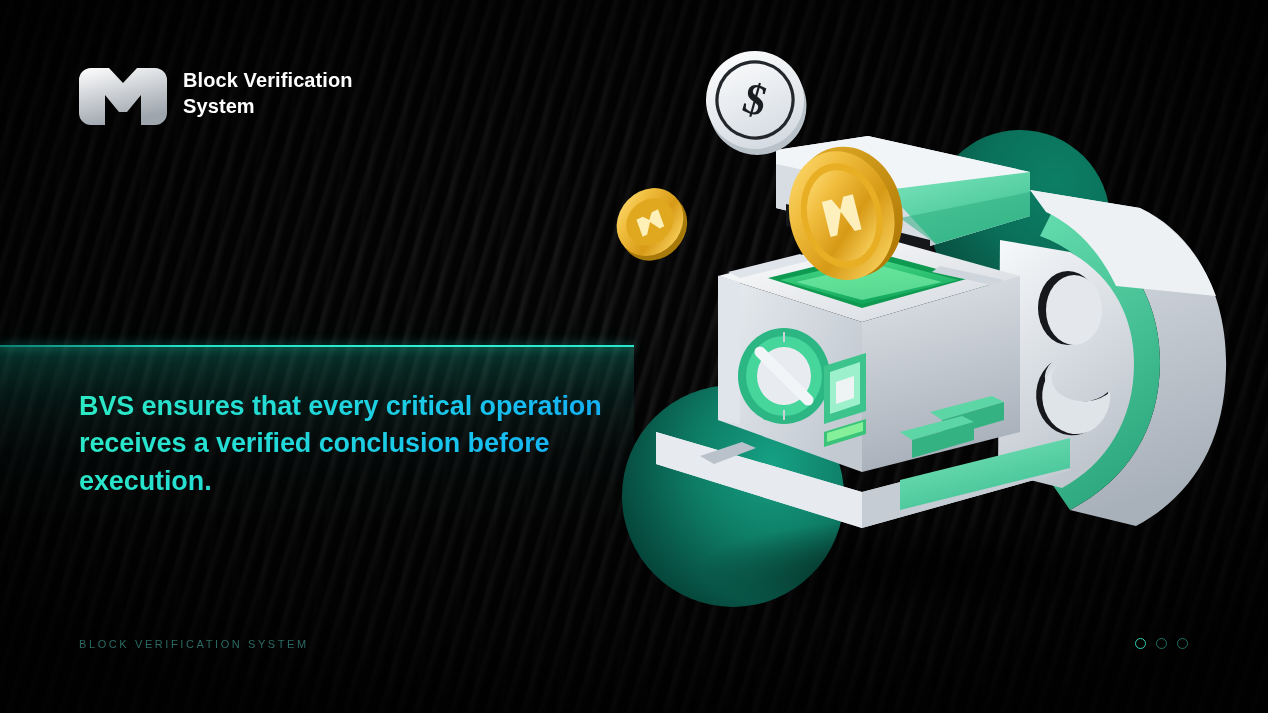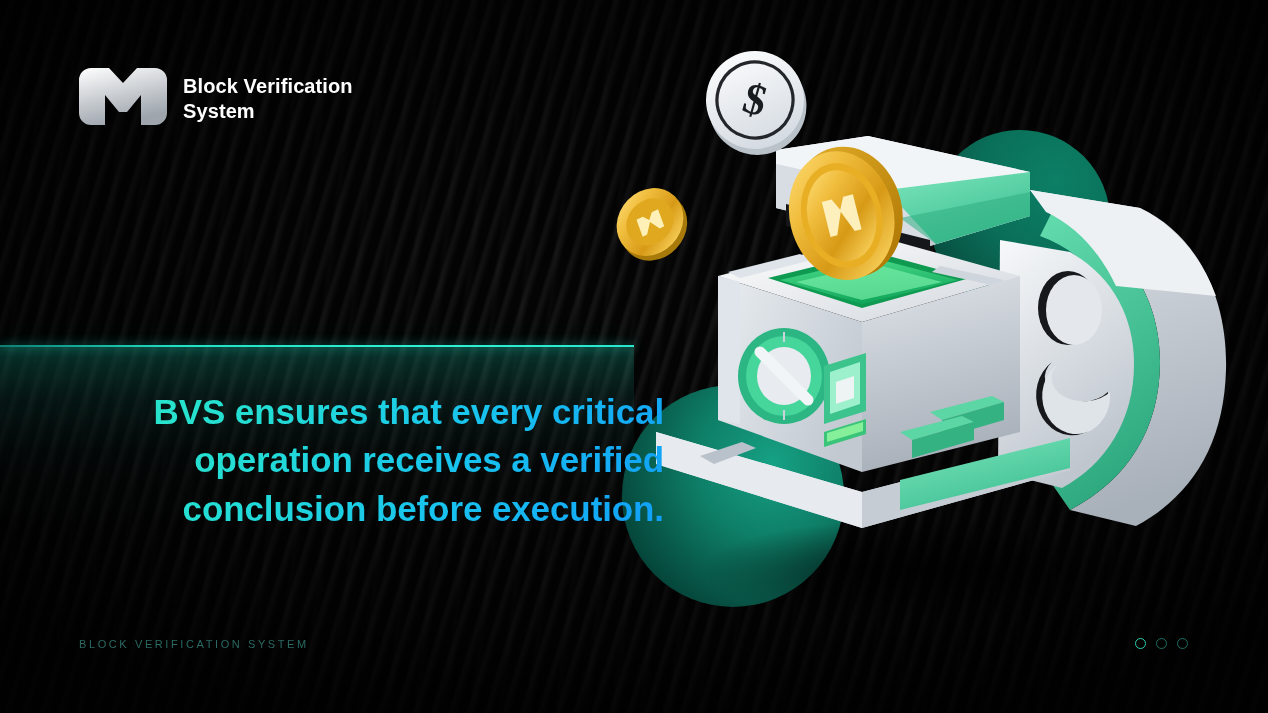--- a/index.html
+++ b/index.html
@@ -44,21 +44,21 @@
   .vignette{
     position:absolute; inset:0;
     background:
       radial-gradient(ellipse 70% 60% at 50% 45%, rgba(0,0,0,0) 0%, rgba(0,0,0,.55) 72%, rgba(0,0,0,.86) 100%);
     pointer-events:none;
   }
 
   
   .brand{
     position:absolute; left:79px; top:68px;
-    display:flex; align-items:flex-end; gap:16px;
+    display:flex; align-items:flex-start; gap:16px;
   }
   .logo-mark{ width:88px; height:57px; display:block; }
   .brand-name{
     font-size:20px; font-weight:700; line-height:1.28;
     color:#ffffff; letter-spacing:.1px; white-space:pre-line;
   }
 
   
   .headline{
     position:absolute; left:79px; top:214px;
@@ -83,25 +83,25 @@
   .accent-line{
     position:absolute; left:0; top:0; width:100%; height:2px;
     background:linear-gradient(90deg,#0c7f72 0%, #21e0c4 28%, #2ff0d2 70%, #27e6cc 100%);
     box-shadow:0 0 10px rgba(45,230,205,.65), 0 0 24px rgba(45,230,205,.3);
   }
 
   
   .subhead{
     position:absolute; left:79px; top:388px;
     width:585px;
-    font-size:35px; font-weight:700; line-height:1.38;
+    font-size:27px; font-weight:700; line-height:1.38;
     letter-spacing:-.1px;
     background:linear-gradient(116deg,#2ce9c4 0%, #23dcd6 32%, #18c3ee 64%, #119ef8 100%);
     -webkit-background-clip:text; background-clip:text;
-    color:transparent;text-align:right; -webkit-text-fill-color:transparent;
+    color:transparent; -webkit-text-fill-color:transparent;
   }
 
   
   .footer-label{
     position:absolute; left:79px; top:638px;
     font-size:11px; font-weight:500; letter-spacing:2.6px;
     color:#2b6a63;
   }
   .dots{
     position:absolute; right:80px; top:638px;

